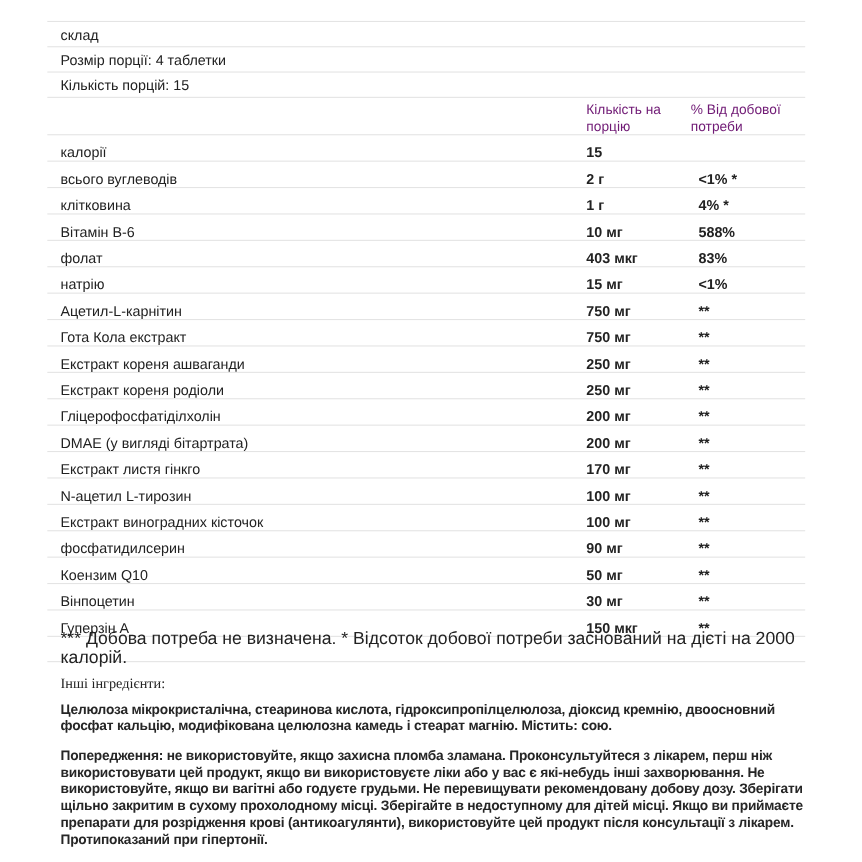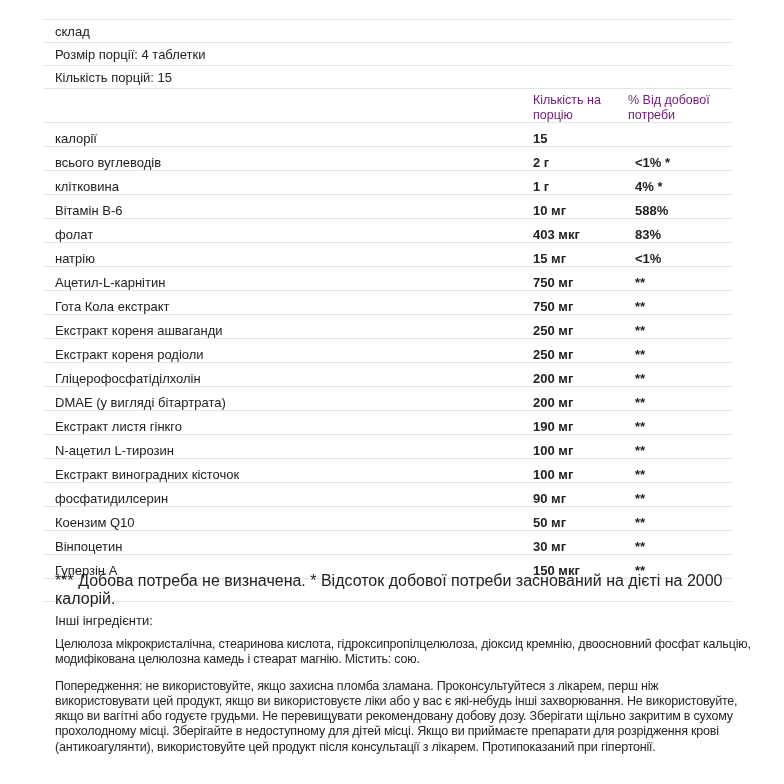--- a/index.html
+++ b/index.html
@@ -66,28 +66,29 @@
     display: flex;
     align-items: center;
     padding-left: 12px;
     font-size: 16px;
     box-sizing: border-box;
   }
   .oi-heading {
     margin-top: 11px;
     padding-left: 12px;
     font-size: 13px;
+    font-family: Liberation Serif, serif;
   }
   .para {
     margin-top: 9px;
     padding-left: 12px;
     width: 700px;
     font-size: 12.5px;
     line-height: 1.22;
-    font-weight: 400;
+    font-weight: 700;
     letter-spacing: -0.2px;
     color: #262626;
   }
   .para.warning { margin-top: 11px; }
 </style>
 </head>
 <body>
 
 <div class="panel">
 
@@ -178,21 +179,21 @@
     </div>
 
     <div class="data-row divided">
       <div class="c-label">DMAE (у вигляді бітартрата)</div>
       <div class="c-amount">200 мг</div>
       <div class="c-dv">**</div>
     </div>
 
     <div class="data-row divided">
       <div class="c-label">Екстракт листя гінкго</div>
-      <div class="c-amount">190 мг</div>
+      <div class="c-amount">170 мг</div>
       <div class="c-dv">**</div>
     </div>
 
     <div class="data-row divided">
       <div class="c-label">N-ацетил L-тирозин</div>
       <div class="c-amount">100 мг</div>
       <div class="c-dv">**</div>
     </div>
 
     <div class="data-row divided">

